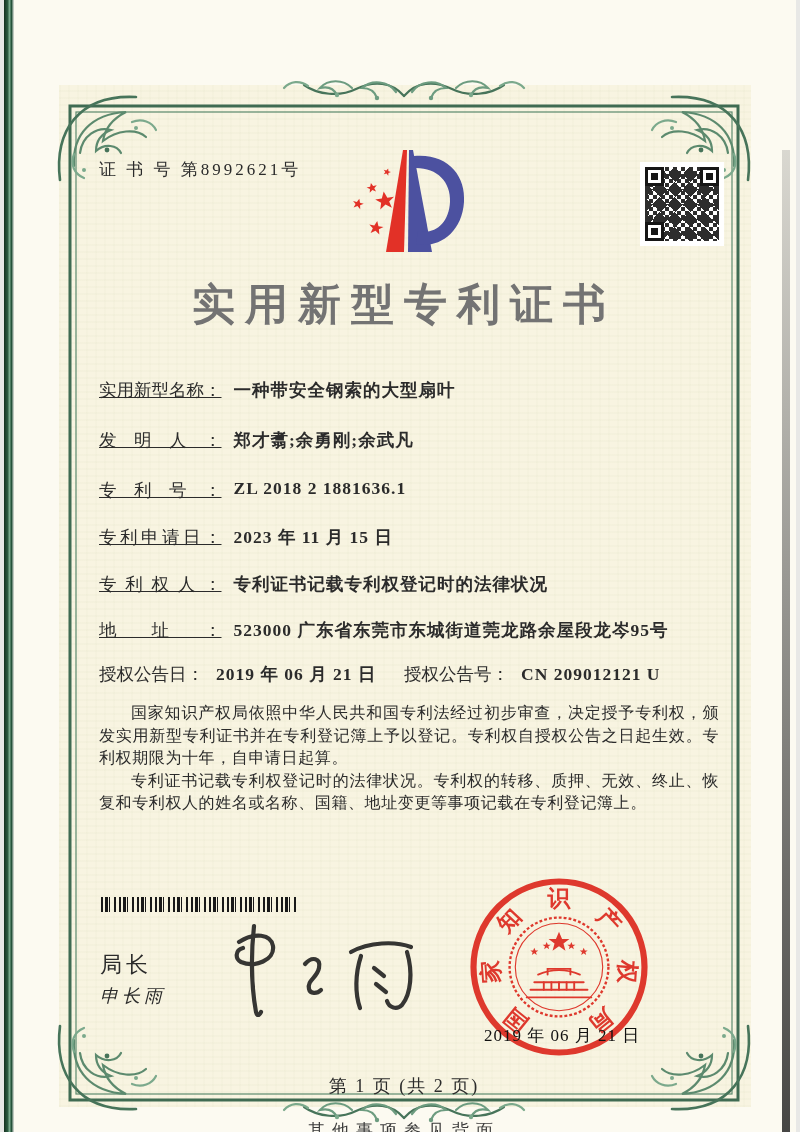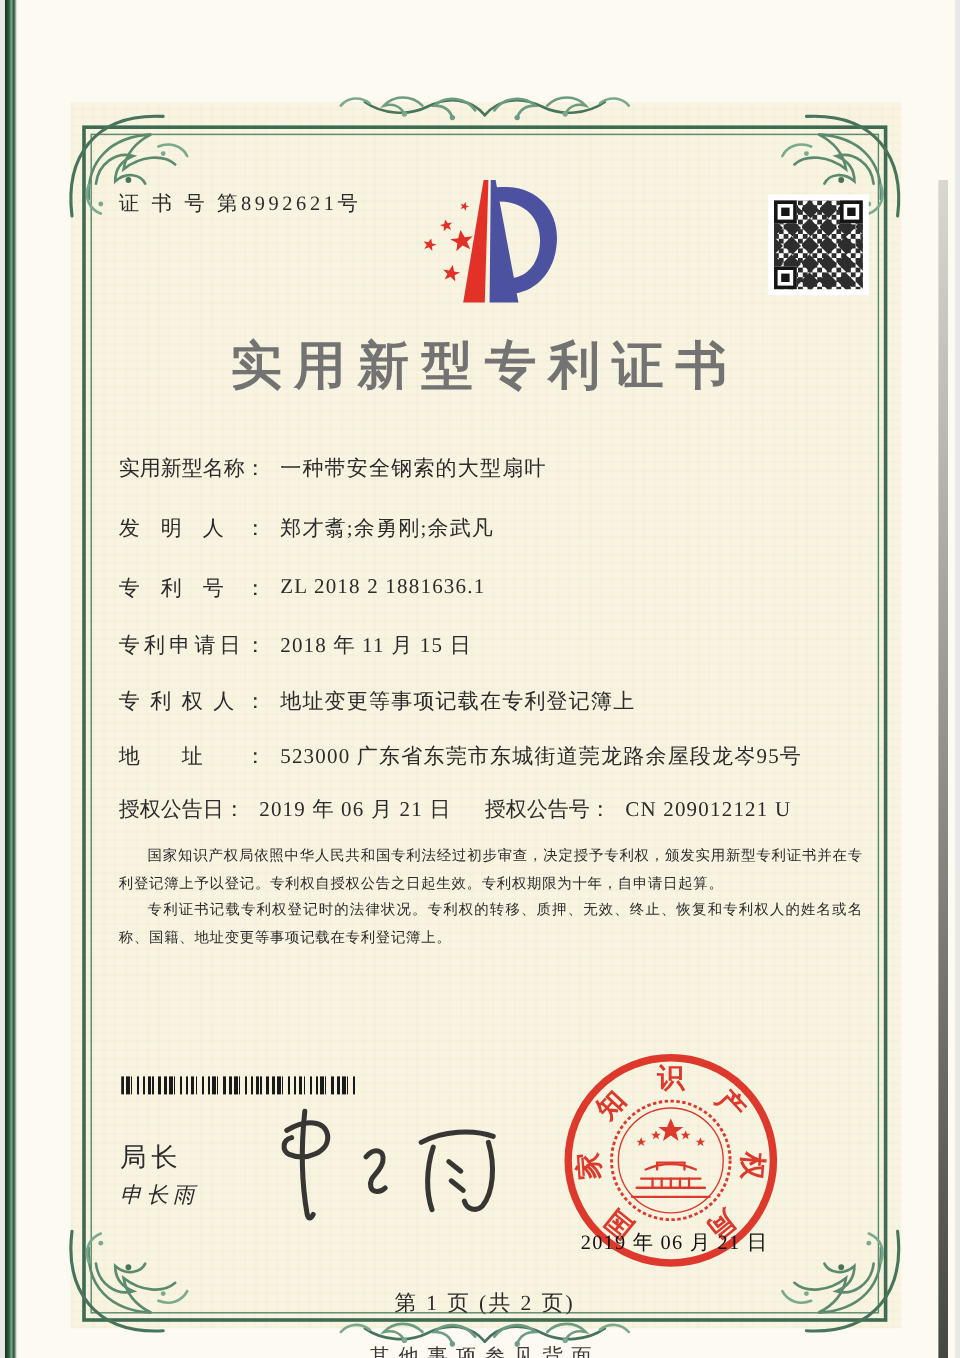--- a/index.html
+++ b/index.html
@@ -33,25 +33,25 @@
   .qr-finder>div{position:absolute;left:3px;top:3px;width:7px;height:7px;background:#161616;}
   .qr-f-tl{left:5px;top:5px}.qr-f-tr{right:5px;top:5px}.qr-f-bl{left:5px;bottom:5px}
 
   .title{position:absolute;left:0;top:276px;width:800px;text-align:center;
     font-size:43px;font-weight:700;letter-spacing:10px;color:#737373;}
 
   .fields{position:absolute;left:95px;top:378px;width:625px;font-size:17.5px;}
   .frow{position:absolute;left:0;white-space:nowrap;}
   .r1{top:0}.r2{top:50px}.r3{top:100px}.r4{top:147px}.r5{top:194px}.r6{top:240px}
   .rgrant{top:284px;width:625px;}
-  .flabel{display:inline-block;width:7em;text-align:justify;text-align-last:justify;vertical-align:top;}
-  .fvalue{margin-left:12px;letter-spacing:1px;}
+  .flabel{display:inline-block;width:7em;text-align:justify;text-align-last:justify;vertical-align:top;text-decoration:underline;}
+  .fvalue{margin-left:12px;letter-spacing:1px;font-weight:bold;}
   .grant-right{position:absolute;left:305px;top:0;white-space:nowrap;}
 
-  .paras{position:absolute;left:95px;top:702px;width:620px;font-size:12px;
+  .paras{position:absolute;left:95px;top:702px;width:620px;font-size:16px;
     line-height:22.5px;text-align:justify;letter-spacing:.6px;font-family:Liberation Serif, serif;}
   .paras p{margin:0;text-indent:2em;}
 
   .barcode{position:absolute;left:97px;top:897px;width:198px;height:15px;
     background:repeating-linear-gradient(90deg,#191919 0 2px,rgba(0,0,0,0) 2px 4px,#191919 4px 7px,rgba(0,0,0,0) 7px 8px,#191919 8px 9px,rgba(0,0,0,0) 9px 13px,#191919 13px 15px,rgba(0,0,0,0) 15px 18px);}
 
   .director-title{position:absolute;left:96px;top:950px;font-size:22px;letter-spacing:4px;}
   .director-name{position:absolute;left:96px;top:984px;font-size:18px;letter-spacing:4px;font-style:italic;}
   .signature{position:absolute;left:205px;top:912px;width:220px;height:108px;}
 
@@ -140,24 +140,24 @@
     <div class="frow r1">
       <span class="flabel">实用新型名称：</span><span class="fvalue">一种带安全钢索的大型扇叶</span>
     </div>
     <div class="frow r2">
       <span class="flabel">发明人：</span><span class="fvalue">郑才翥;余勇刚;余武凡</span>
     </div>
     <div class="frow r3">
       <span class="flabel">专利号：</span><span class="fvalue">ZL 2018 2 1881636.1</span>
     </div>
     <div class="frow r4">
-      <span class="flabel">专利申请日：</span><span class="fvalue">2018 年 11 月 15 日</span>
+      <span class="flabel">专利申请日：</span><span class="fvalue">2023 年 11 月 15 日</span>
     </div>
     <div class="frow r5">
-      <span class="flabel">专利权人：</span><span class="fvalue">地址变更等事项记载在专利登记簿上</span>
+      <span class="flabel">专利权人：</span><span class="fvalue">专利证书记载专利权登记时的法律状况</span>
     </div>
     <div class="frow r6">
       <span class="flabel">地址：</span><span class="fvalue">523000 广东省东莞市东城街道莞龙路余屋段龙岑95号</span>
     </div>
     <div class="frow rgrant">
       <span>授权公告日：</span><span class="fvalue">2019 年 06 月 21 日</span>
       <span class="grant-right">
         <span>授权公告号：</span><span class="fvalue">CN 209012121 U</span>
       </span>
     </div>

